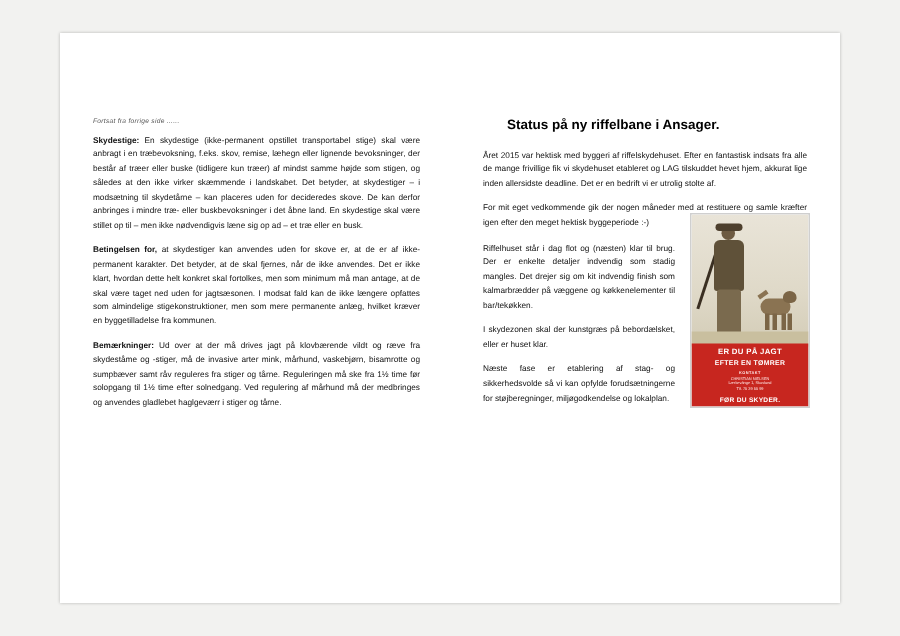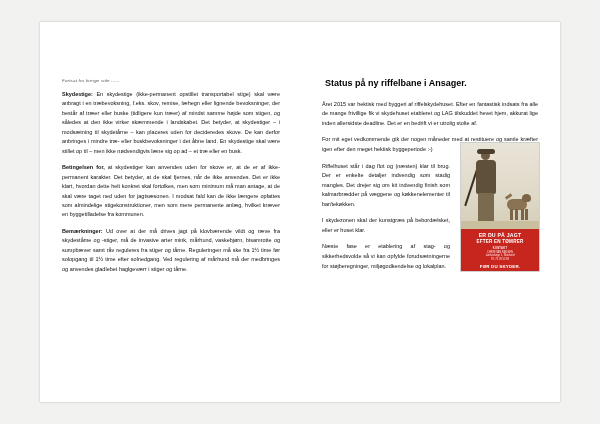--- a/index.html
+++ b/index.html
@@ -65,21 +65,21 @@
   .col-right {
     position: absolute;
     left: 282px;
     top: 56px;
     width: 216px;
   }
   .headline {
     font-size: 9px;
     font-weight: bold;
     line-height: 1.3;
-    margin: 0 0 10px 3px;
+    margin: 0 0 10px 16px;
     color: #000;
   }
   .rtext {
     font-size: 5.5px;
     line-height: 1.74;
     text-align: justify;
     color: #111;
     margin: 0 0 7px 0;
     width: 128px;
   }

